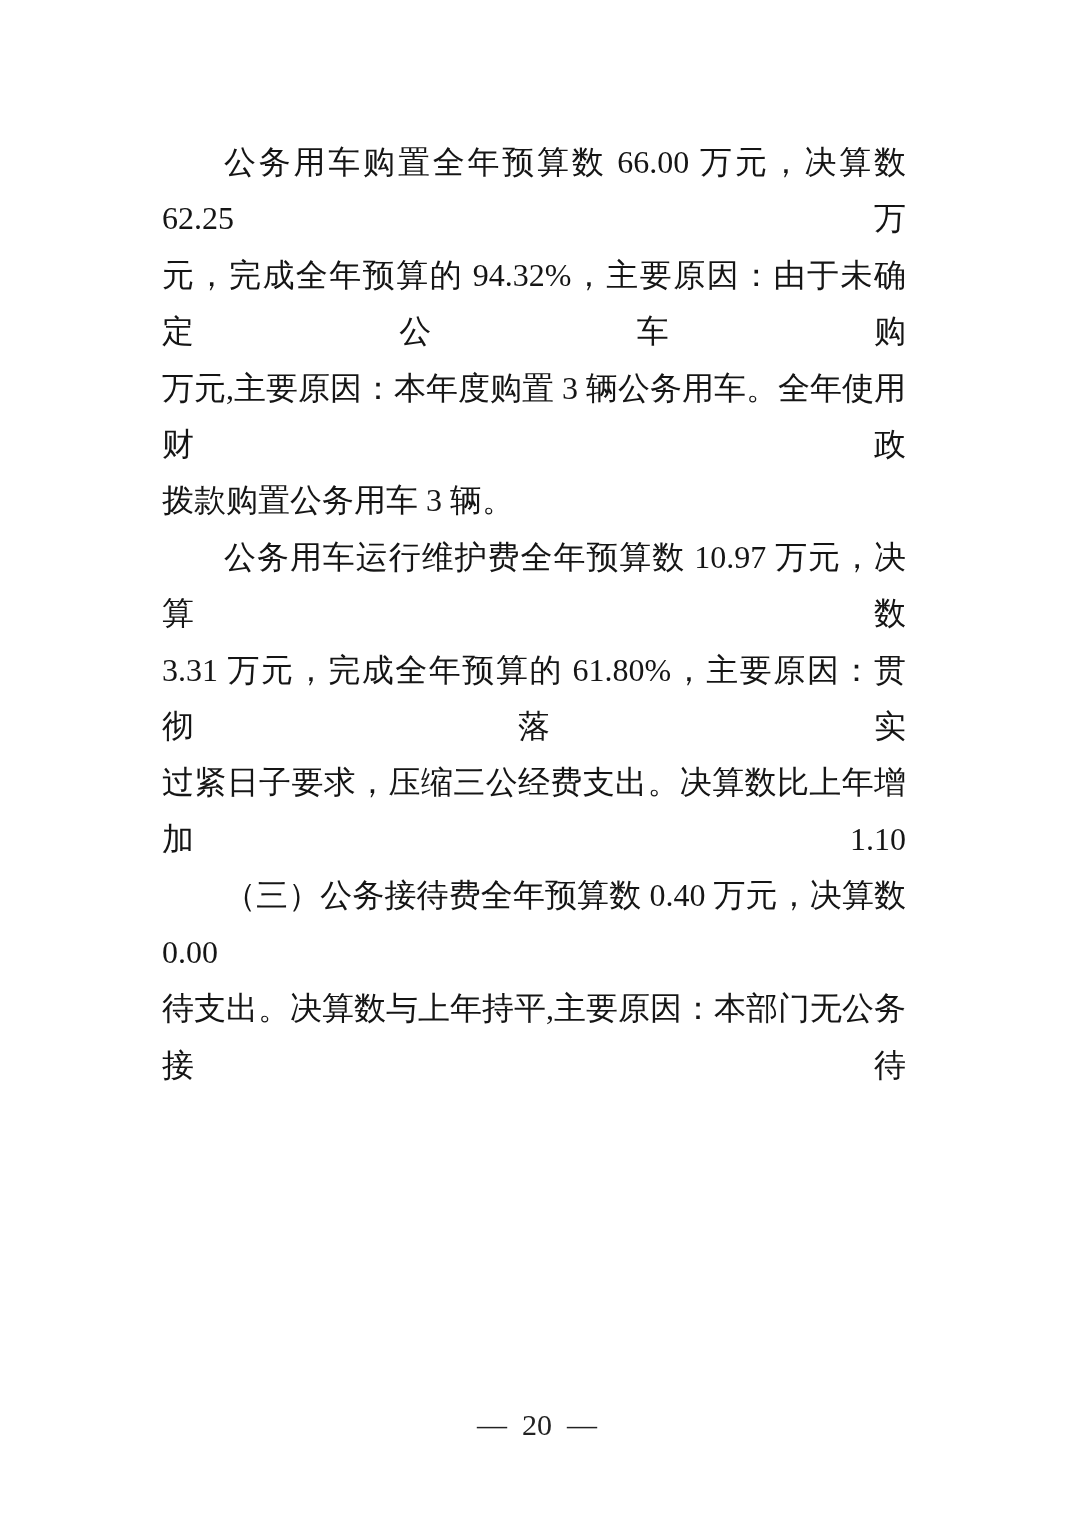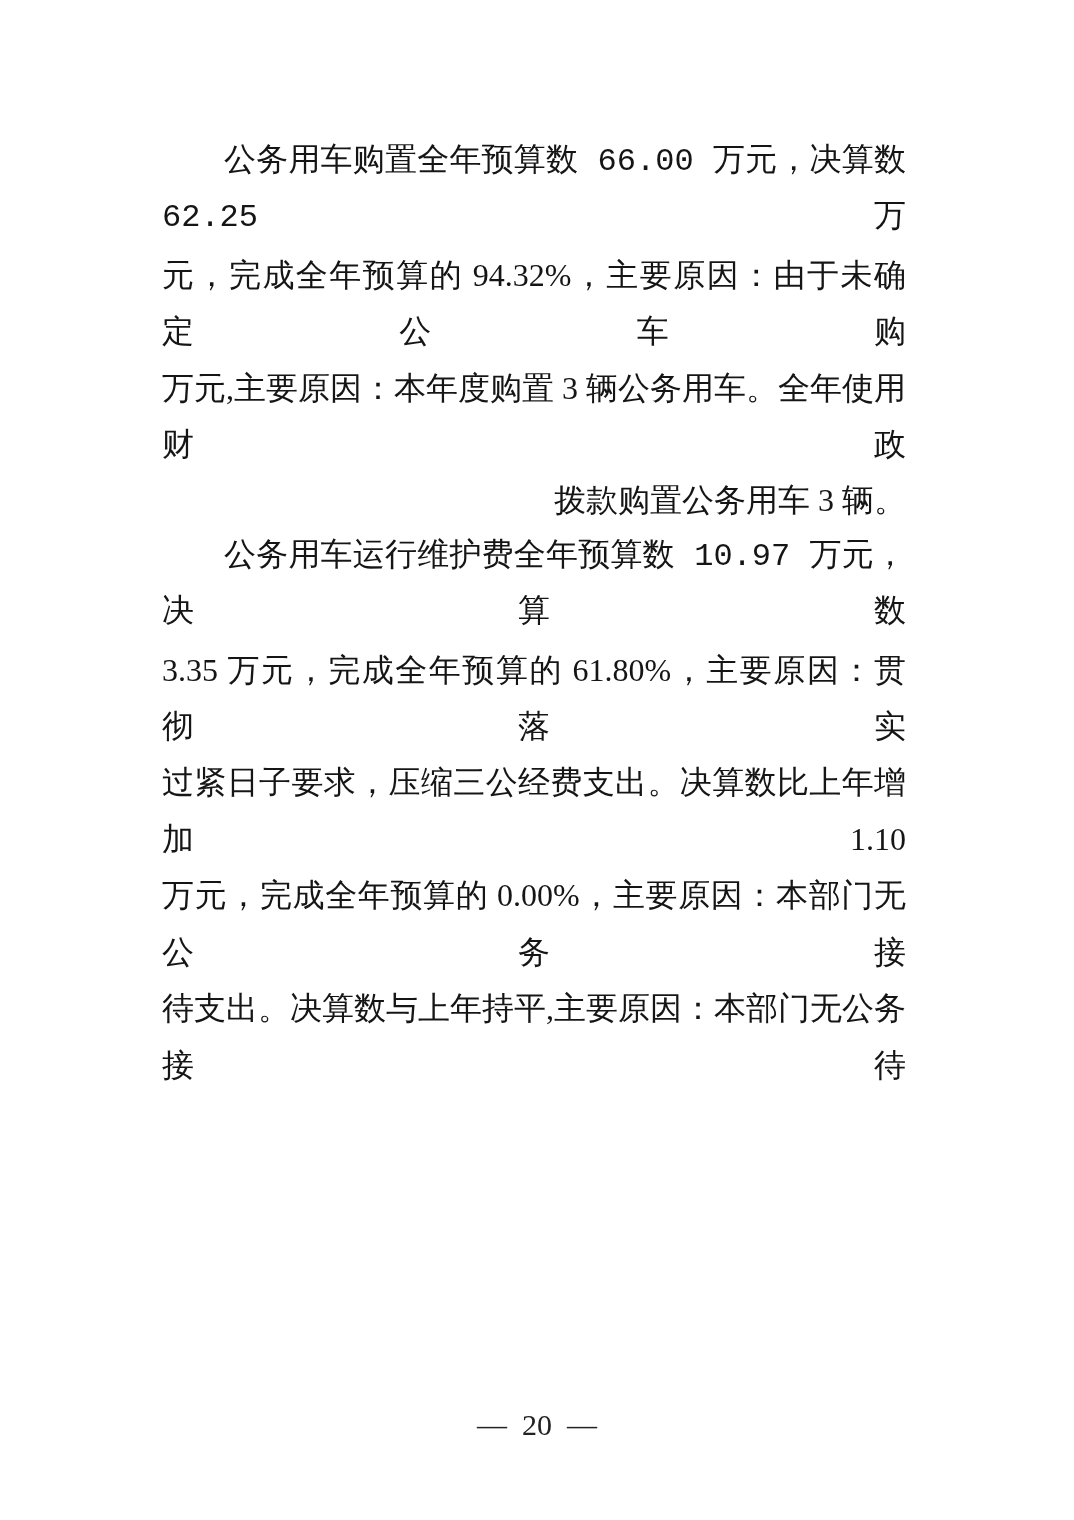--- a/index.html
+++ b/index.html
@@ -18,23 +18,23 @@
     position: absolute;
     left: 162px;
     top: 134px;
     width: 744px;
   }
   .block { margin: 0; }
   .line {
     font-size: 32px;
     line-height: 56.4px;
     white-space: pre-wrap;
-    text-align: right;
+    text-align: left;
   }
-  .line.indent { text-indent: 62px; font-family: Liberation Mono, monospace; }
+  .line.indent { text-indent: 62px; }
   .line.justify {
     text-align: justify;
     text-align-last: justify;
   }
   .page-footer {
     position: absolute;
     left: 0;
     top: 1402px;
     width: 1074px;
     display: flex;
@@ -52,25 +52,25 @@
 
 <main class="doc-body">
     <div class="block paragraph">
       <div class="line indent justify">公务用车购置全年预算数 66.00 万元，决算数 62.25 万</div>
       <div class="line justify">元，完成全年预算的 94.32%，主要原因：由于未确定公车购</div>
       <div class="line justify">万元,主要原因：本年度购置 3 辆公务用车。全年使用财政</div>
       <div class="line">拨款购置公务用车 3 辆。</div>
     </div>
     <div class="block paragraph">
       <div class="line indent justify">公务用车运行维护费全年预算数 10.97 万元，决算数</div>
-      <div class="line justify">3.35 万元，完成全年预算的 61.80%，主要原因：贯彻落实</div>
+      <div class="line justify">3.31 万元，完成全年预算的 61.80%，主要原因：贯彻落实</div>
       <div class="line justify">过紧日子要求，压缩三公经费支出。决算数比上年增加 1.10</div>
     </div>
     <div class="block paragraph">
-      <div class="line justify">万元，完成全年预算的 0.00%，主要原因：本部门无公务接</div>
+      <div class="line indent justify">（三）公务接待费全年预算数 0.40 万元，决算数 0.00</div>
       <div class="line justify">待支出。决算数与上年持平,主要原因：本部门无公务接待</div>
     </div>
   </main>
 
 <footer class="page-footer">
   <span class="dash">—</span>
   <span>20</span>
   <span class="dash">—</span>
 </footer>
 

